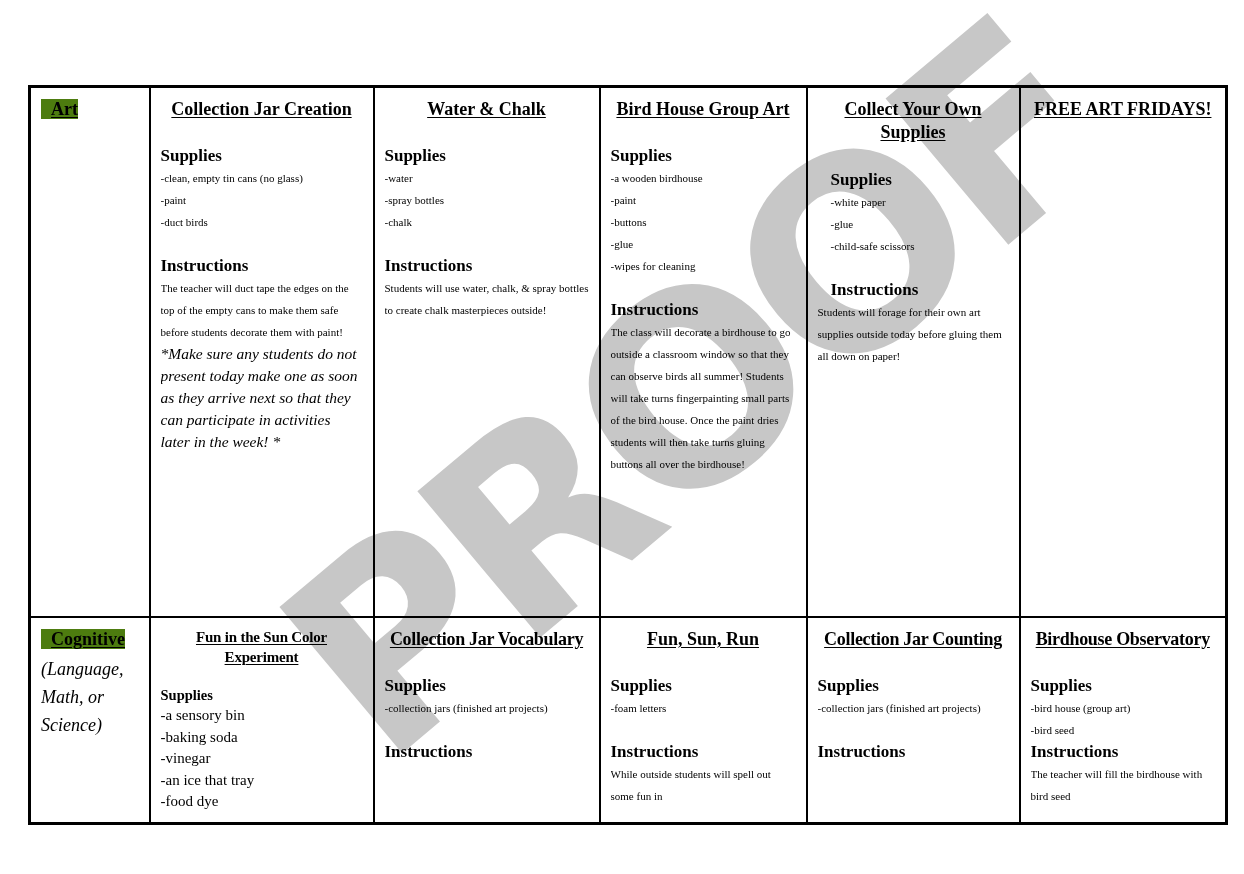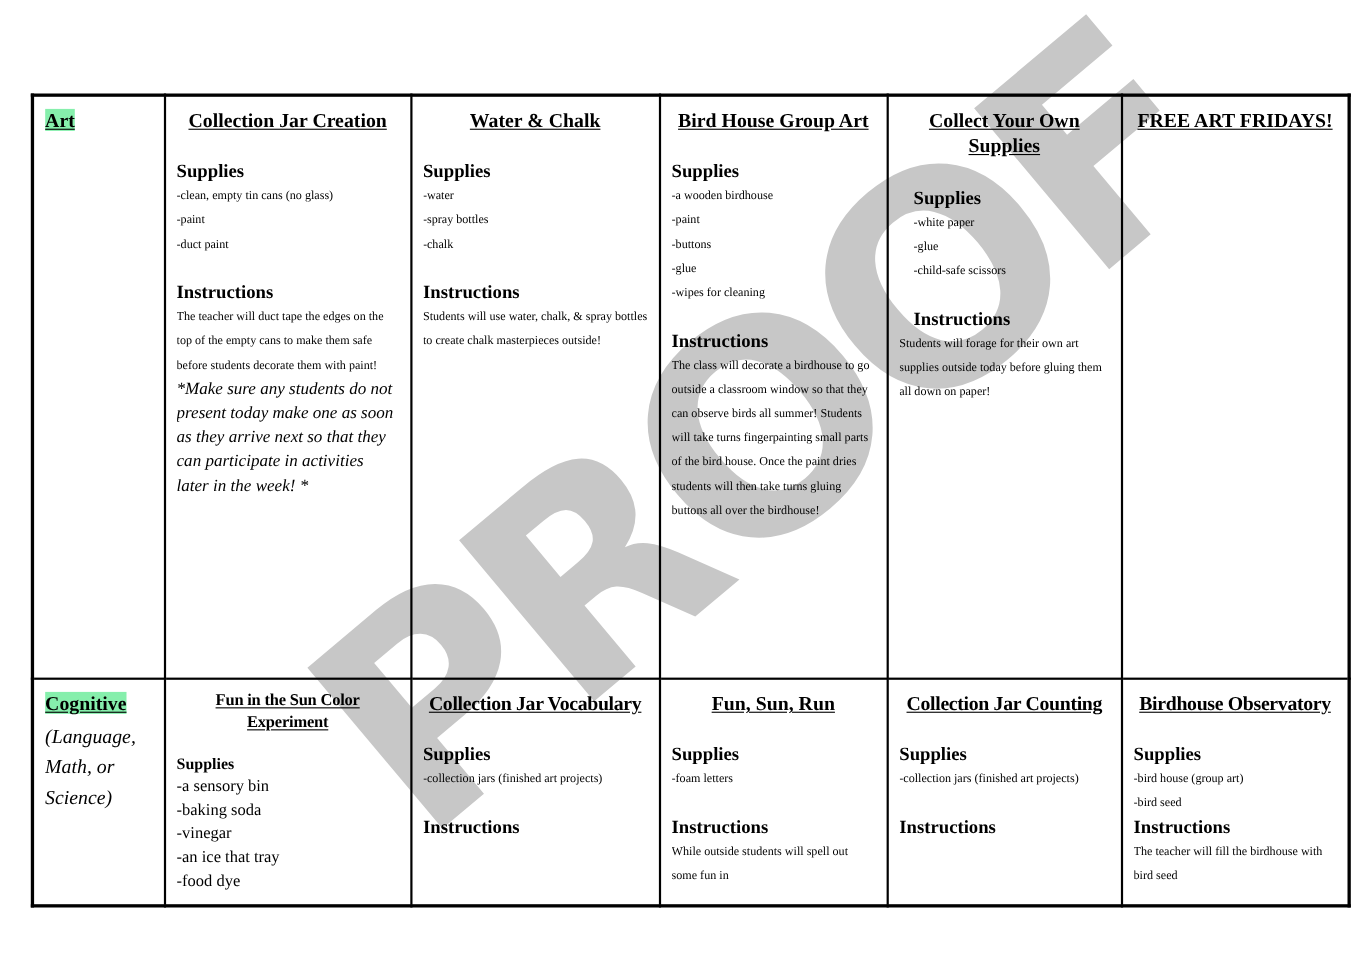--- a/index.html
+++ b/index.html
@@ -39,22 +39,22 @@
   .sec-label{font-weight:bold;font-size:17px;line-height:22px;}
   .supply,.para{font-size:11px;line-height:22px;}
   .note{font-size:15.5px;line-height:22px;font-style:italic;font-family:Liberation Serif, serif;}
   .mt{margin-top:22px;}
 
   .indent .sec-label,.indent .supply{margin-left:13px;}
   .small-body .sec-label{font-size:14.5px;line-height:20px;}
   .small-body .supply{font-size:15px;line-height:21.5px;}
 
   .hl{
-    background:#86efac;font-weight:bold;font-size:18px;
-    text-decoration:underline;text-underline-offset:2px;line-height:26px;
+    background:#4d7c0f;font-weight:bold;font-size:18px;
+    text-decoration:underline;text-underline-offset:2px;line-height:26px;padding-left:10px;
   }
   .cat-sub{font-size:18px;line-height:28px;margin-top:3px;font-style:italic;}
 </style>
 </head>
 <body>
 
 <div class="page">
 
   <div class="watermark">PROOF</div>
 
@@ -75,21 +75,21 @@
           <span class="hl">Art</span>
         </div>
       </td>
 
       <td>
         <div class="clip">
           <div class="cell-title">Collection Jar Creation</div>
           <div class="sec-label">Supplies</div>
           <div class="supply">-clean, empty tin cans (no glass)</div>
           <div class="supply">-paint</div>
-          <div class="supply">-duct paint</div>
+          <div class="supply">-duct birds</div>
           <div class="sec-label mt">Instructions</div>
           <div class="para">The teacher will duct tape the edges on the top of the empty cans to make them safe before students decorate them with paint!</div>
           <div class="note">*Make sure any students do not present today make one as soon as they arrive next so that they can participate in activities later in the week! *</div>
         </div>
       </td>
 
       <td>
         <div class="clip">
           <div class="cell-title">Water &amp; Chalk</div>
           <div class="sec-label">Supplies</div>

